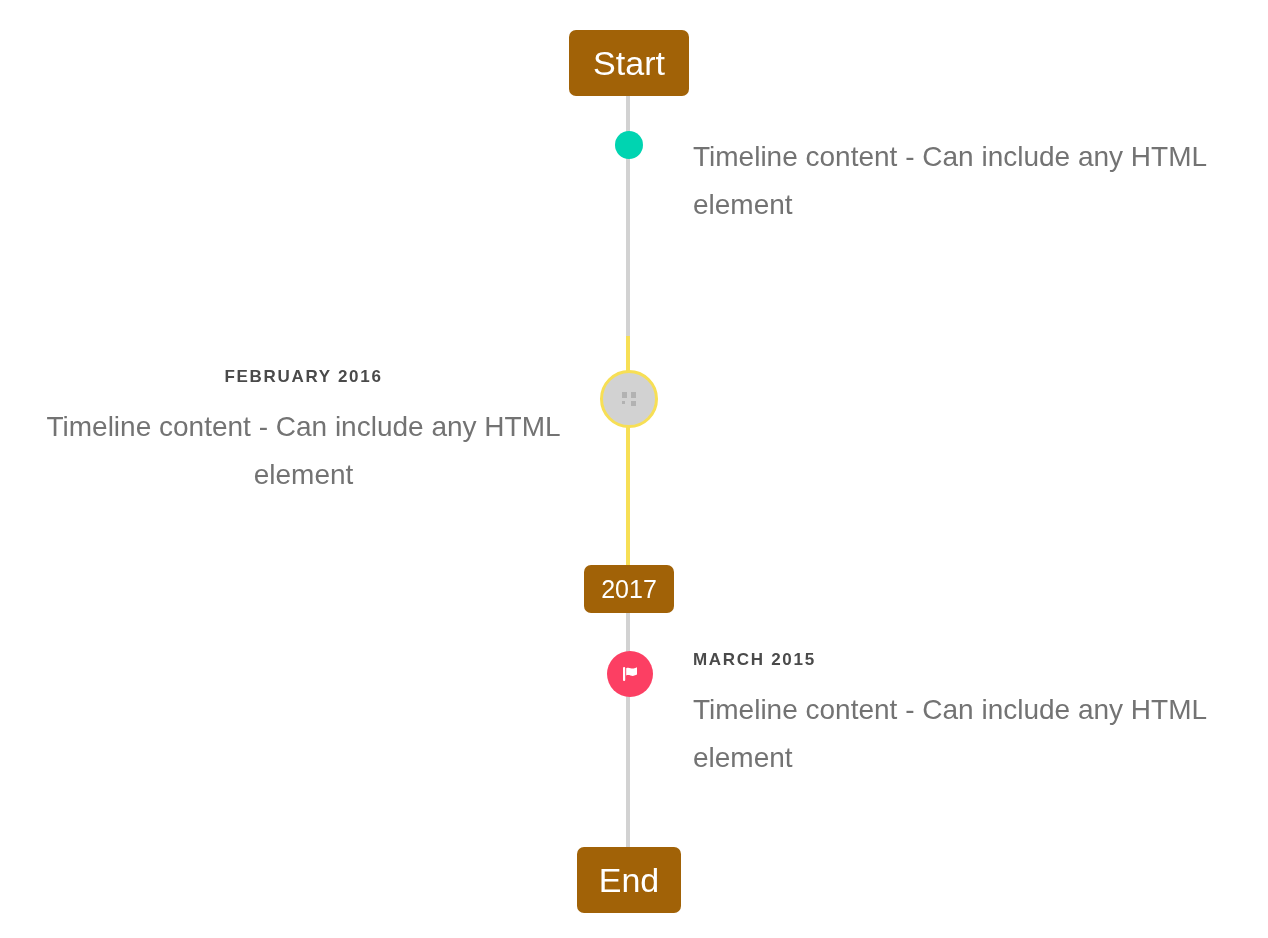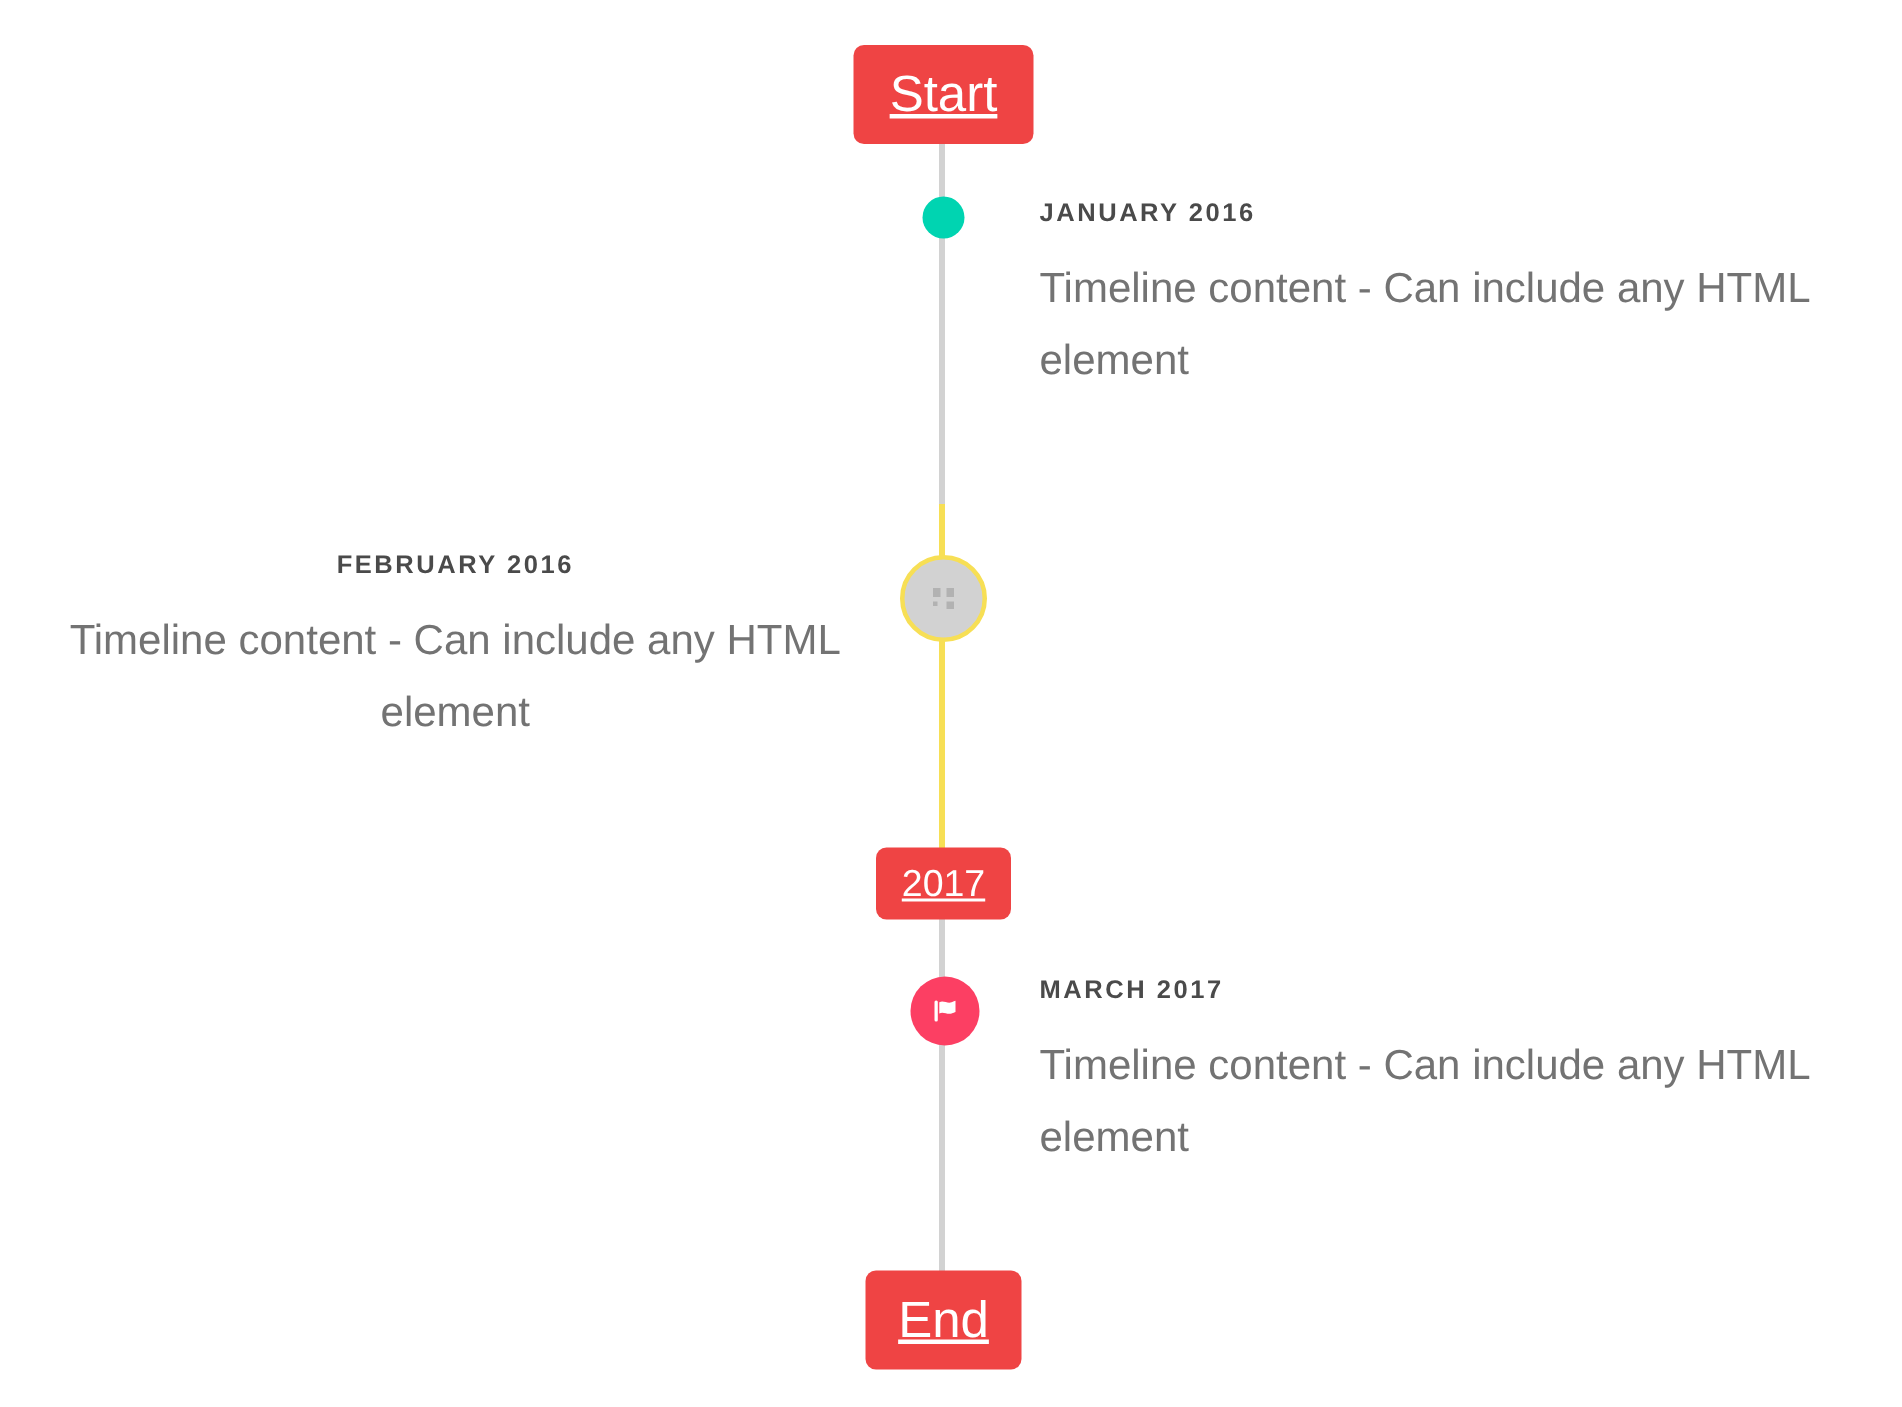--- a/index.html
+++ b/index.html
@@ -29,30 +29,29 @@
     width: 4px;
     border-radius: 0;
   }
   .spine-gray-top    { top: 88px;  height: 250px; background: #d2d2d2; }
   .spine-yellow      { top: 336px; height: 236px; background: #f7df55; }
   .spine-gray-bottom { top: 608px; height: 245px; background: #d2d2d2; }
 
   
   .cap {
     position: absolute;
-    background: #ef4444;
+    background: #a16207;
     color: #ffffff;
     border-radius: 7px;
     display: flex;
     align-items: center;
     justify-content: center;
     box-sizing: border-box;
     z-index: 4;
     user-select: none;
-    text-decoration: underline;
   }
   .cap-start {
     left: 569px;
     top: 30px;
     width: 120px;
     height: 66px;
     font-size: 34px;
   }
   .cap-year {
     left: 584px;
@@ -146,21 +145,20 @@
 <div class="timeline">
 
   <div class="spine spine-gray-top"></div>
   <div class="spine spine-yellow"></div>
   <div class="spine spine-gray-bottom"></div>
 
   <div class="cap cap-start">Start</div>
 
   <div class="marker marker-dot"></div>
   <div class="entry entry-right entry-jan">
-    <p class="entry-date">JANUARY 2016</p>
     <p class="entry-body">Timeline content - Can include any HTML element</p>
   </div>
 
   <div class="marker marker-image">
     <svg class="broken-img-icon" width="20" height="20" viewBox="0 0 20 20">
       <rect x="3" y="3" width="5" height="6" fill="#6b6b6b"></rect>
       <rect x="12" y="3" width="5" height="6" fill="#6b6b6b"></rect>
       <rect x="3" y="12" width="3" height="3" fill="#6b6b6b"></rect>
       <rect x="12" y="12" width="5" height="5" fill="#6b6b6b"></rect>
     </svg>
@@ -174,19 +172,19 @@
 
   <div class="marker marker-flag">
     <svg width="24" height="24" viewBox="0 0 24 24">
       <rect x="5" y="5" width="2.2" height="14" rx="1" fill="#ffffff"></rect>
       <path d="M8.2 6.2 C11 4.6 13.6 7.4 16.4 6.2 C17.6 5.7 18.4 5.4 19 5.2
                L19 12.6 C18.4 12.9 17.6 13.2 16.4 13.6
                C13.6 14.7 11 12.1 8.2 13.6 Z" fill="#ffffff"></path>
     </svg>
   </div>
   <div class="entry entry-right entry-mar">
-    <p class="entry-date">MARCH 2017</p>
+    <p class="entry-date">MARCH 2015</p>
     <p class="entry-body">Timeline content - Can include any HTML element</p>
   </div>
 
   <div class="cap cap-end">End</div>
 
 </div>
 
 </body></html>

